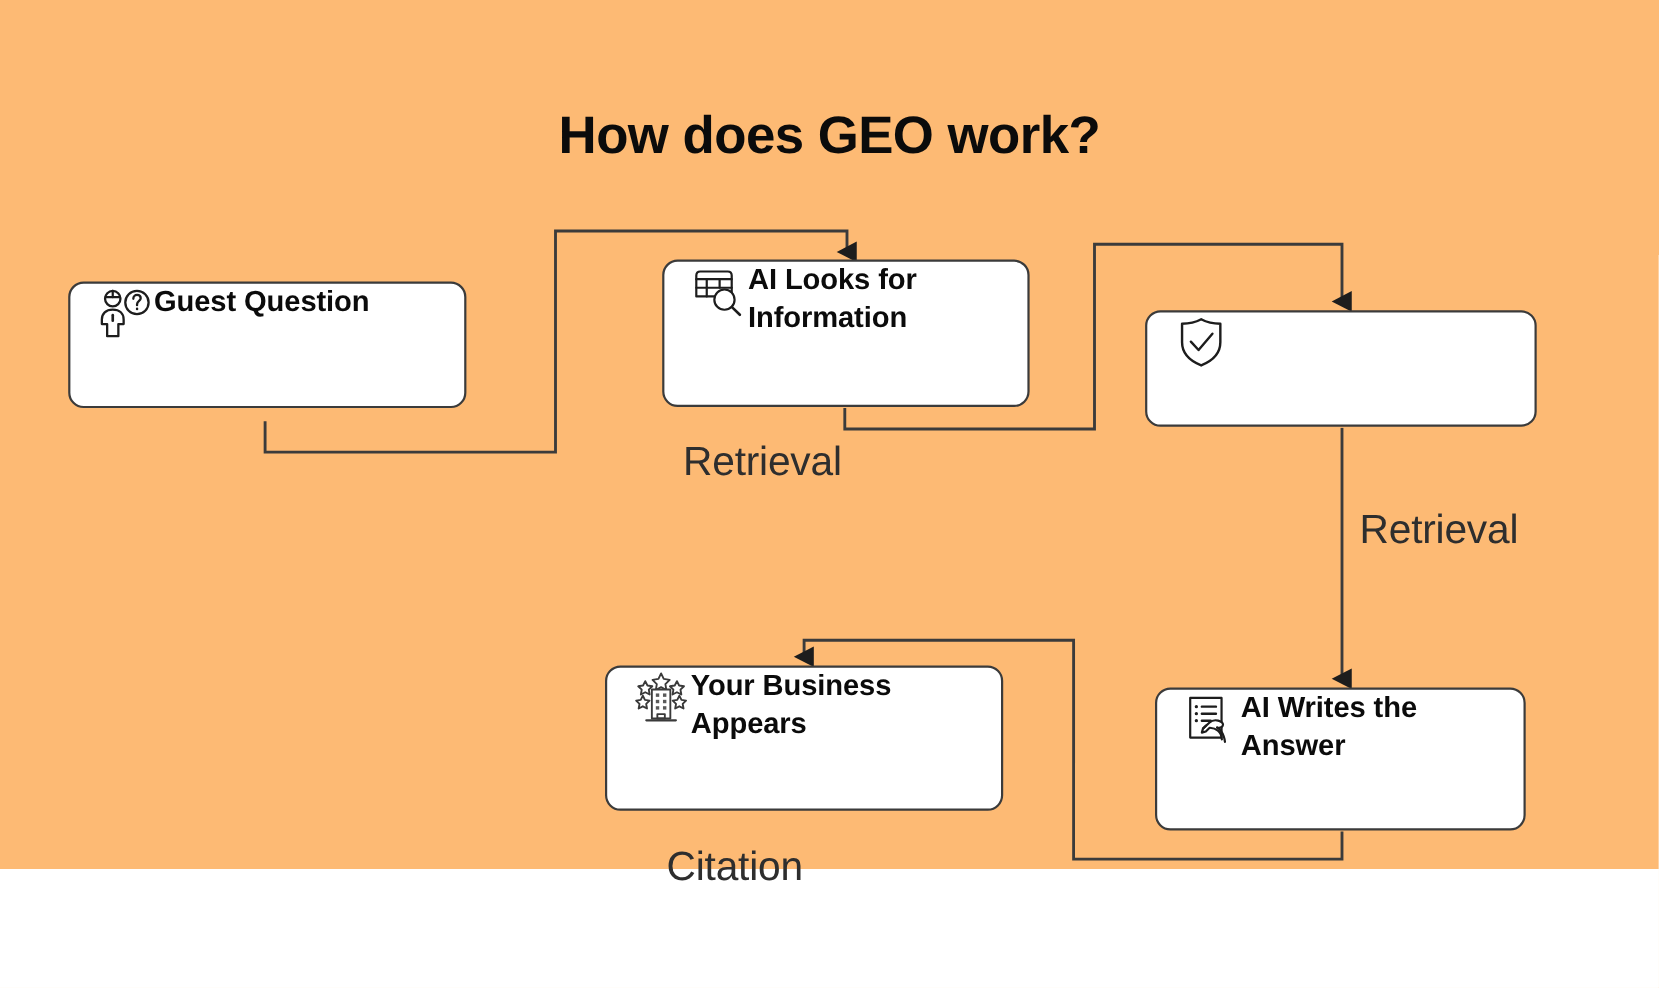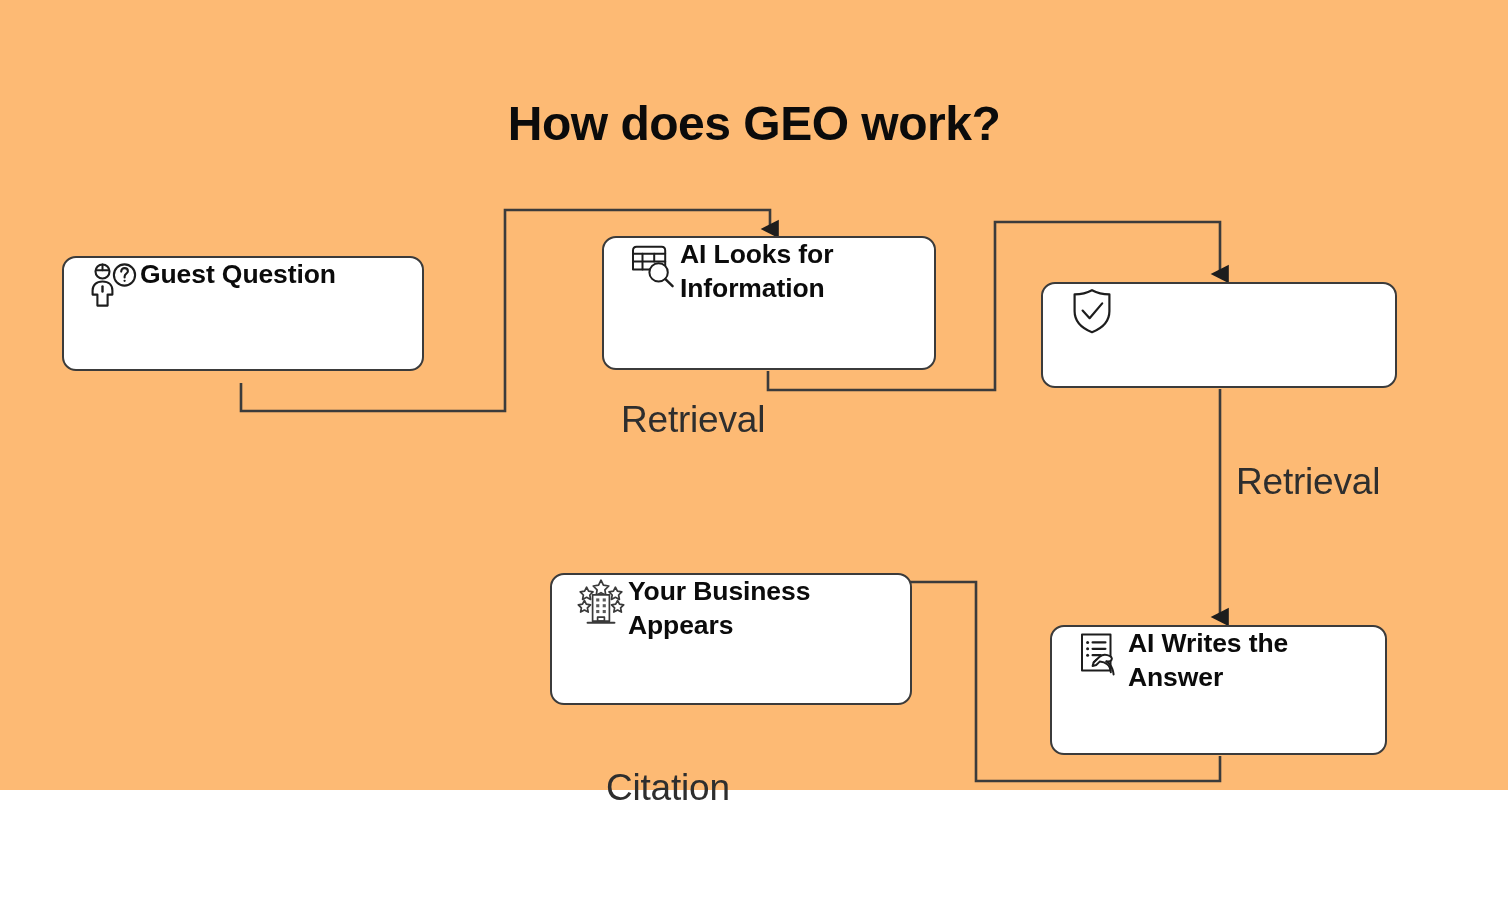--- a/index.html
+++ b/index.html
@@ -53,21 +53,21 @@
     color:#0b0b0b;
     white-space:pre-line;
     letter-spacing:-0.1px;
   }
 
   
   #node-guest-question   { left:62px;   top:256px; width:362px; height:115px; }
   #node-ai-retrieval     { left:602px;  top:236px; width:334px; height:134px; }
   #node-ai-trust         { left:1041px; top:282px; width:356px; height:106px; }
   #node-ai-writes        { left:1050px; top:625px; width:337px; height:130px; }
-  #node-business-appears { left:550px;  top:573px; width:362px; height:132px; }
+  #node-business-appears { left:550px;  top:605px; width:362px; height:132px; }
 
   
   .edge-label {
     position:absolute;
     font-family:"Liberation Sans", sans-serif;
     font-weight:normal;
     font-size:37px;
     color:#2e2e2e;
     white-space:nowrap;
     letter-spacing:-0.2px;

